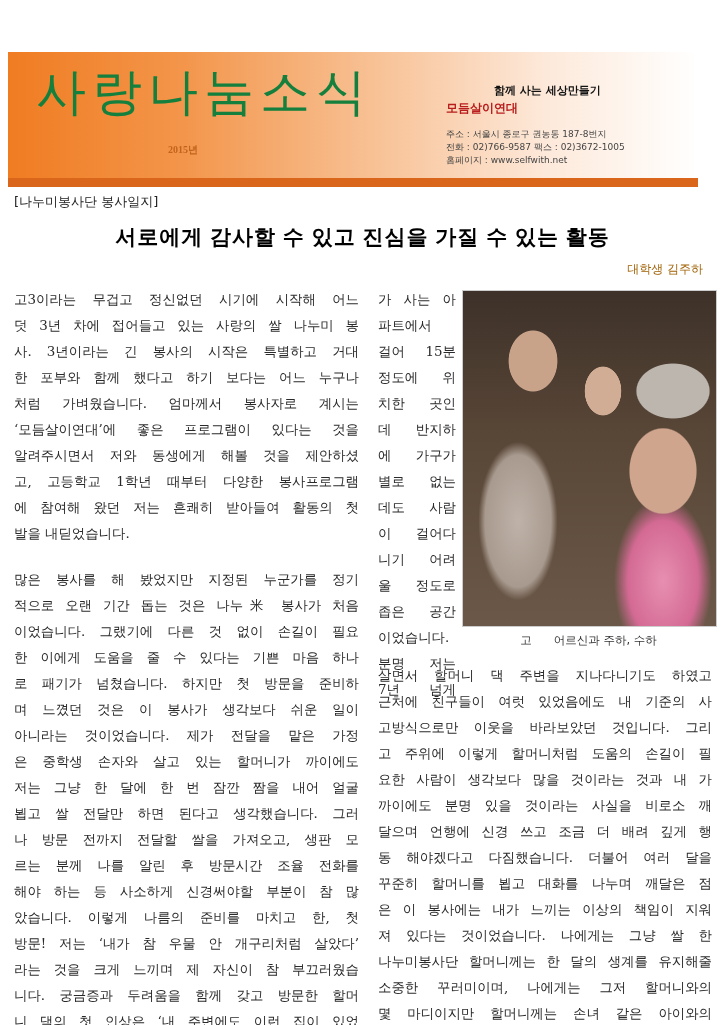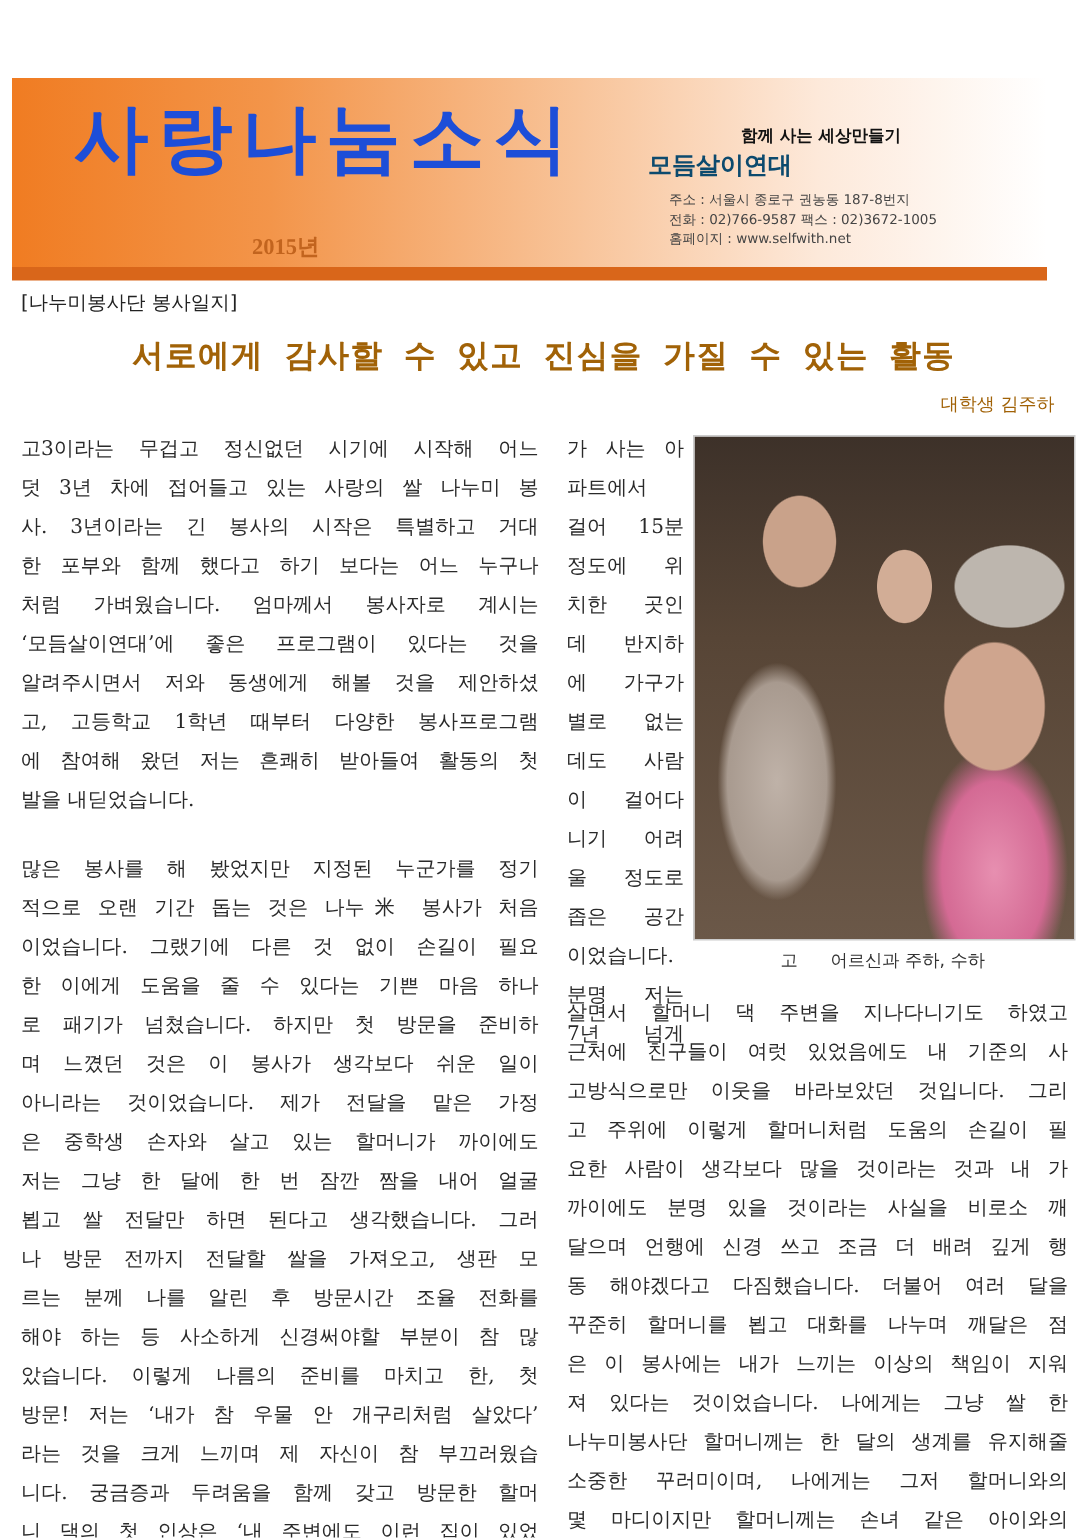--- a/index.html
+++ b/index.html
@@ -10,50 +10,50 @@
   }
   .header {
     position: absolute; left: 8px; top: 52px; width: 690px; height: 127px;
     background: linear-gradient(90deg, #f07c22 0%, #f3954a 25%, #f8c49a 55%, #fde9da 78%, #ffffff 100%);
   }
   .header-bar {
     position: absolute; left: 8px; top: 178px; width: 690px; height: 9px;
     background: #d9661a;
   }
   .logo-title {
-    position: absolute; left: 49px; top: 62px;
-    font-family: "DejaVu Sans", sans-serif; font-weight: bold;
-    font-size: 50px; letter-spacing: 6px; color: #1d4ed8;
+    position: absolute; left: 36px; top: 62px;
+    font-family: "DejaVu Sans", sans-serif; font-weight: normal;
+    font-size: 50px; letter-spacing: 6px; color: #15803d;
     line-height: 60px;
   }
   .logo-year {
-    position: absolute; left: 168px; top: 155px;
+    position: absolute; left: 168px; top: 143px;
     font-family: "Liberation Serif", serif; font-weight: bold;
-    font-size: 15px; color: #c2641e;
+    font-size: 10px; color: #c2641e;
   }
   .org-tag {
     position: absolute; left: 446px; top: 83px;
     font-family: "DejaVu Sans", sans-serif; font-weight: bold; font-size: 11px; color: #111; margin-left: 48px;
   }
   .org-name {
-    position: absolute; left: 432px; top: 100px;
-    font-family: "DejaVu Sans", sans-serif; font-weight: bold; font-size: 16px; color: #0c4a6e;
+    position: absolute; left: 446px; top: 100px;
+    font-family: "DejaVu Sans", sans-serif; font-weight: bold; font-size: 12px; color: #b91c1c;
   }
   .org-info {
     position: absolute; left: 446px; top: 128px;
     font-family: "DejaVu Sans", sans-serif; font-size: 9px; color: #444; line-height: 13px;
   }
   .org-info div { white-space: nowrap; }
   .section-label {
     position: absolute; left: 14px; top: 193px;
     font-family: "DejaVu Sans", sans-serif; font-size: 13px; color: #222;
   }
   .headline {
     position: absolute; left: 0; width: 725px; top: 223px; text-align: center;
-    font-family: Liberation Mono, monospace; font-weight: bold; font-size: 21px; letter-spacing: 1px; color: #a16207;
+    font-family: Liberation Sans, sans-serif; font-weight: bold; font-size: 21px; letter-spacing: 1px; color: #000000;
   }
   .author {
     position: absolute; right: 22px; top: 261px;
     font-family: "DejaVu Sans", sans-serif; font-size: 12px; color: #a16207;
   }
   .col {
     position: absolute; font-size: 13.4px; line-height: 26px; color: #2a2a2a;
     text-align: justify; text-align-last: justify;
   }
   .col .line { display: block; white-space: nowrap; text-align-last: justify; text-align: justify; }

